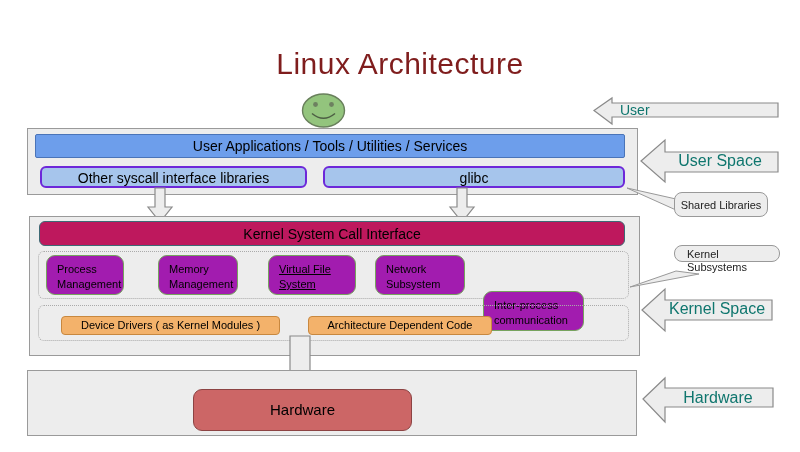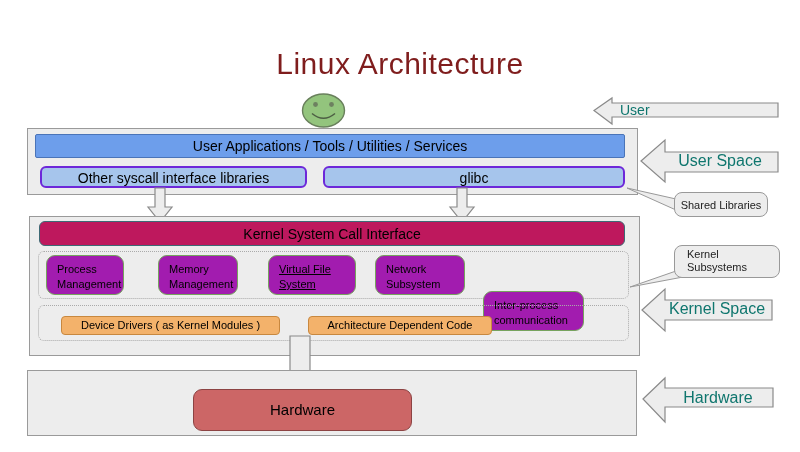--- a/index.html
+++ b/index.html
@@ -130,21 +130,21 @@
   </svg>
   <div class="abs arrow-label" style="left:620px;top:102px;font-size:14px;">User</div>
 
   <svg class="abs" style="left:641px;top:140px;" width="137" height="42">
     <polygon class="arrow-shape" points="0,21 24,0 24,12 137,12 137,32 24,32 24,42"></polygon>
   </svg>
   <div class="abs arrow-label" style="left:665px;top:152px;width:110px;text-align:center;">User Space</div>
 
   <div class="abs callout" style="left:674px;top:192px;width:94px;height:25px;text-align:center;line-height:24px;">Shared Libraries</div>
 
-  <div class="abs callout" style="left:674px;top:245px;width:106px;height:33px;padding:2px 0 0 12px;line-height:13px;">
+  <div class="abs callout" style="left:674px;top:245px;width:106px;height:17px;padding:2px 0 0 12px;line-height:13px;">
     <span style="display:block;">Kernel</span>
     <span style="display:block;">Subsystems</span>
   </div>
 
   <svg class="abs" style="left:642px;top:289px;" width="130" height="42">
     <polygon class="arrow-shape" points="0,21 23,0 23,11 130,11 130,31 23,31 23,42"></polygon>
   </svg>
   <div class="abs arrow-label" style="left:664px;top:300px;width:106px;text-align:center;">Kernel Space</div>
 
   <svg class="abs" style="left:643px;top:378px;" width="130" height="44">

